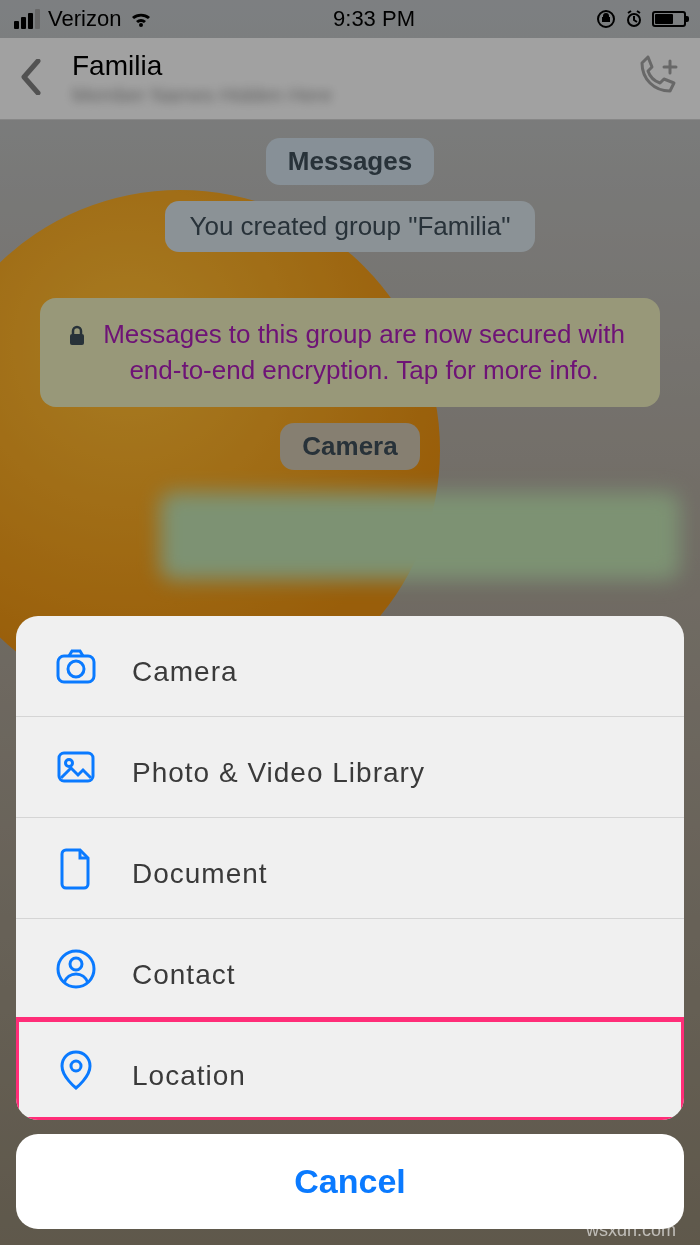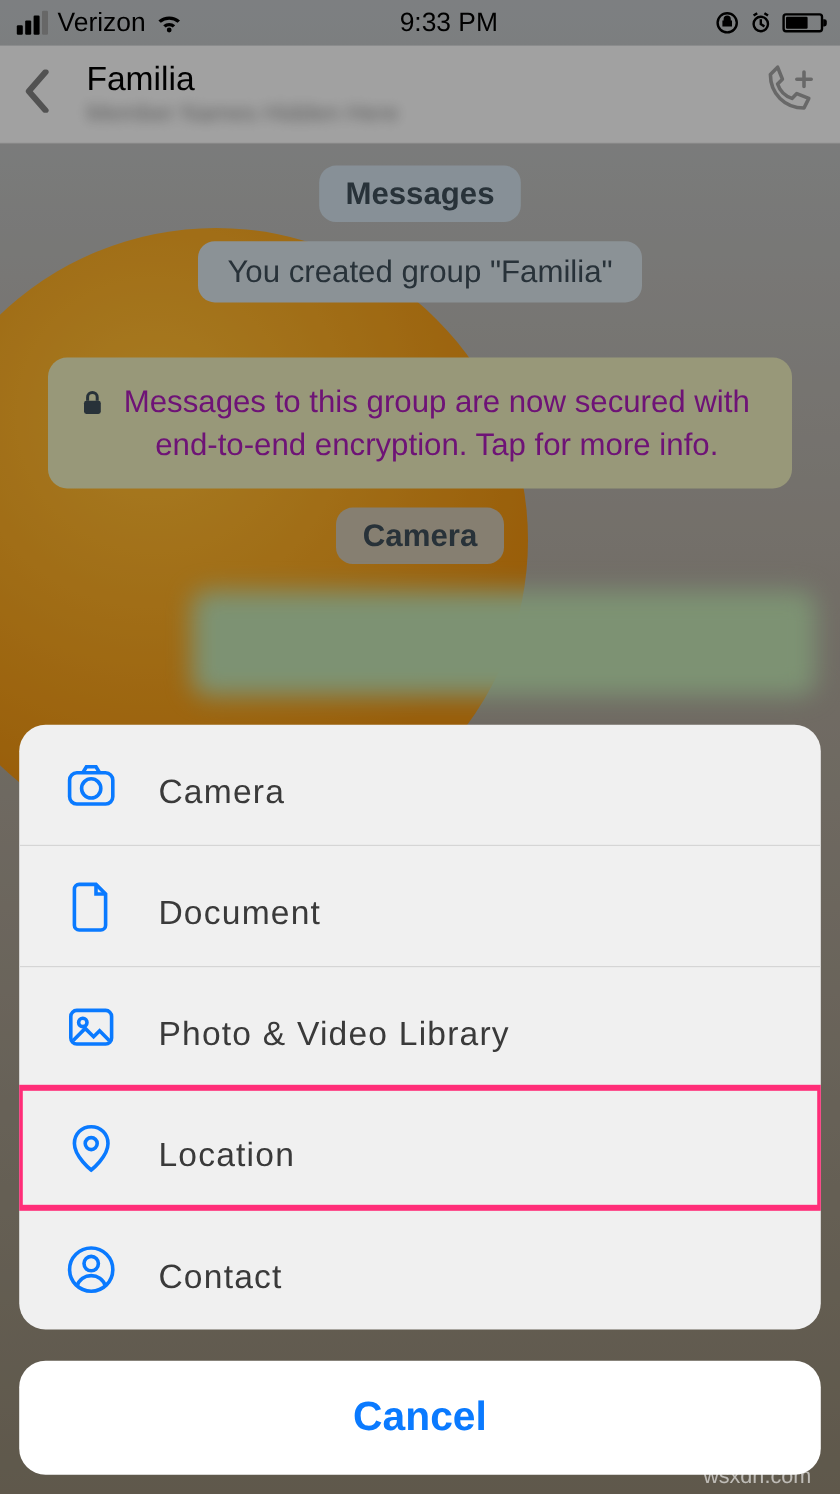--- a/index.html
+++ b/index.html
@@ -34,21 +34,21 @@
   
   .scene { position:absolute; top:120px; left:0; right:0; bottom:0; overflow:hidden; }
   .helmet { position:absolute; top:70px; left:-80px; width:520px; height:520px; border-radius:50%; background:radial-gradient(circle at 40% 30%, #f7b733, #e28b0f 70%); }
   
   .sheet { position:absolute; left:16px; right:16px; bottom:16px; }
   .menu { background:#f0f0f0; border-radius:22px; overflow:hidden; }
   .item { display:flex; align-items:flex-end; gap:34px; padding:28px 38px; border-top:1px solid #d5d5d5; font-size:28px; color:#3a3a3a; letter-spacing:1px; }
   .item:first-child { border-top:none; }
   .item .ic { width:44px; height:44px; color:#0a7aff; flex-shrink:0; }
   .item.highlight { outline:5px solid #ff2d78; outline-offset:-3px; }
-  .cancel { margin-top:26px; background:#ffffff; border-radius:22px; text-align:center; padding:28px 0; font-size:34px; font-weight:700; color:#0a7aff; }
+  .cancel { margin-top:14px; background:#ffffff; border-radius:22px; text-align:center; padding:28px 0; font-size:34px; font-weight:700; color:#0a7aff; }
   .watermark { position:absolute; right:24px; bottom:4px; font-size:18px; color:rgba(255,255,255,0.6);}
 </style>
 </head>
 <body>
 
 <div class="root">
   <div class="scene">
       <div class="helmet"></div>
     </div>
 
@@ -126,46 +126,46 @@
       <div class="item">
         <span class="ic"><svg viewBox="0 0 44 44" width="44" height="44">
               <rect x="4" y="12" width="36" height="26" rx="6" fill="none" stroke="currentColor" stroke-width="3"></rect>
               <circle cx="22" cy="25" r="8" fill="none" stroke="currentColor" stroke-width="3"></circle>
               <path d="M15 12l3-5h8l3 5" fill="none" stroke="currentColor" stroke-width="3"></path>
             </svg></span>
         <span>Camera</span>
       </div>
       <div class="item">
         <span class="ic"><svg viewBox="0 0 44 44" width="44" height="44">
-              <path d="M12 4h14l8 8v26a4 4 0 01-4 4H12a4 4 0 01-4-4V8a4 4 0 014-4z" fill="none" stroke="currentColor" stroke-width="3"></path>
-              <path d="M26 4v8h8" fill="none" stroke="currentColor" stroke-width="3"></path>
-            </svg></span>
-        <span>Document</span>
-      </div>
-      <div class="item">
-        <span class="ic"><svg viewBox="0 0 44 44" width="44" height="44">
               <rect x="5" y="8" width="34" height="28" rx="5" fill="none" stroke="currentColor" stroke-width="3"></rect>
               <circle cx="15" cy="18" r="3.5" fill="none" stroke="currentColor" stroke-width="3"></circle>
               <path d="M7 33l10-10 7 7 5-5 8 8" fill="none" stroke="currentColor" stroke-width="3"></path>
             </svg></span>
         <span>Photo &amp; Video Library</span>
       </div>
-      <div class="item highlight">
+      <div class="item">
         <span class="ic"><svg viewBox="0 0 44 44" width="44" height="44">
-              <path d="M22 4c-8 0-14 6-14 14 0 11 14 22 14 22s14-11 14-22c0-8-6-14-14-14z" fill="none" stroke="currentColor" stroke-width="3"></path>
-              <circle cx="22" cy="18" r="5" fill="none" stroke="currentColor" stroke-width="3"></circle>
+              <path d="M12 4h14l8 8v26a4 4 0 01-4 4H12a4 4 0 01-4-4V8a4 4 0 014-4z" fill="none" stroke="currentColor" stroke-width="3"></path>
+              <path d="M26 4v8h8" fill="none" stroke="currentColor" stroke-width="3"></path>
             </svg></span>
-        <span>Location</span>
+        <span>Document</span>
       </div>
       <div class="item">
         <span class="ic"><svg viewBox="0 0 44 44" width="44" height="44">
               <circle cx="22" cy="22" r="18" fill="none" stroke="currentColor" stroke-width="3"></circle>
               <circle cx="22" cy="17" r="6" fill="none" stroke="currentColor" stroke-width="3"></circle>
               <path d="M10 36c2-6 7-9 12-9s10 3 12 9" fill="none" stroke="currentColor" stroke-width="3"></path>
             </svg></span>
         <span>Contact</span>
       </div>
+      <div class="item highlight">
+        <span class="ic"><svg viewBox="0 0 44 44" width="44" height="44">
+              <path d="M22 4c-8 0-14 6-14 14 0 11 14 22 14 22s14-11 14-22c0-8-6-14-14-14z" fill="none" stroke="currentColor" stroke-width="3"></path>
+              <circle cx="22" cy="18" r="5" fill="none" stroke="currentColor" stroke-width="3"></circle>
+            </svg></span>
+        <span>Location</span>
+      </div>
     </div>
     <div class="cancel">Cancel</div>
   </div>
 
   <div class="watermark">wsxdn.com</div>
 </div>
 
 </body></html>

